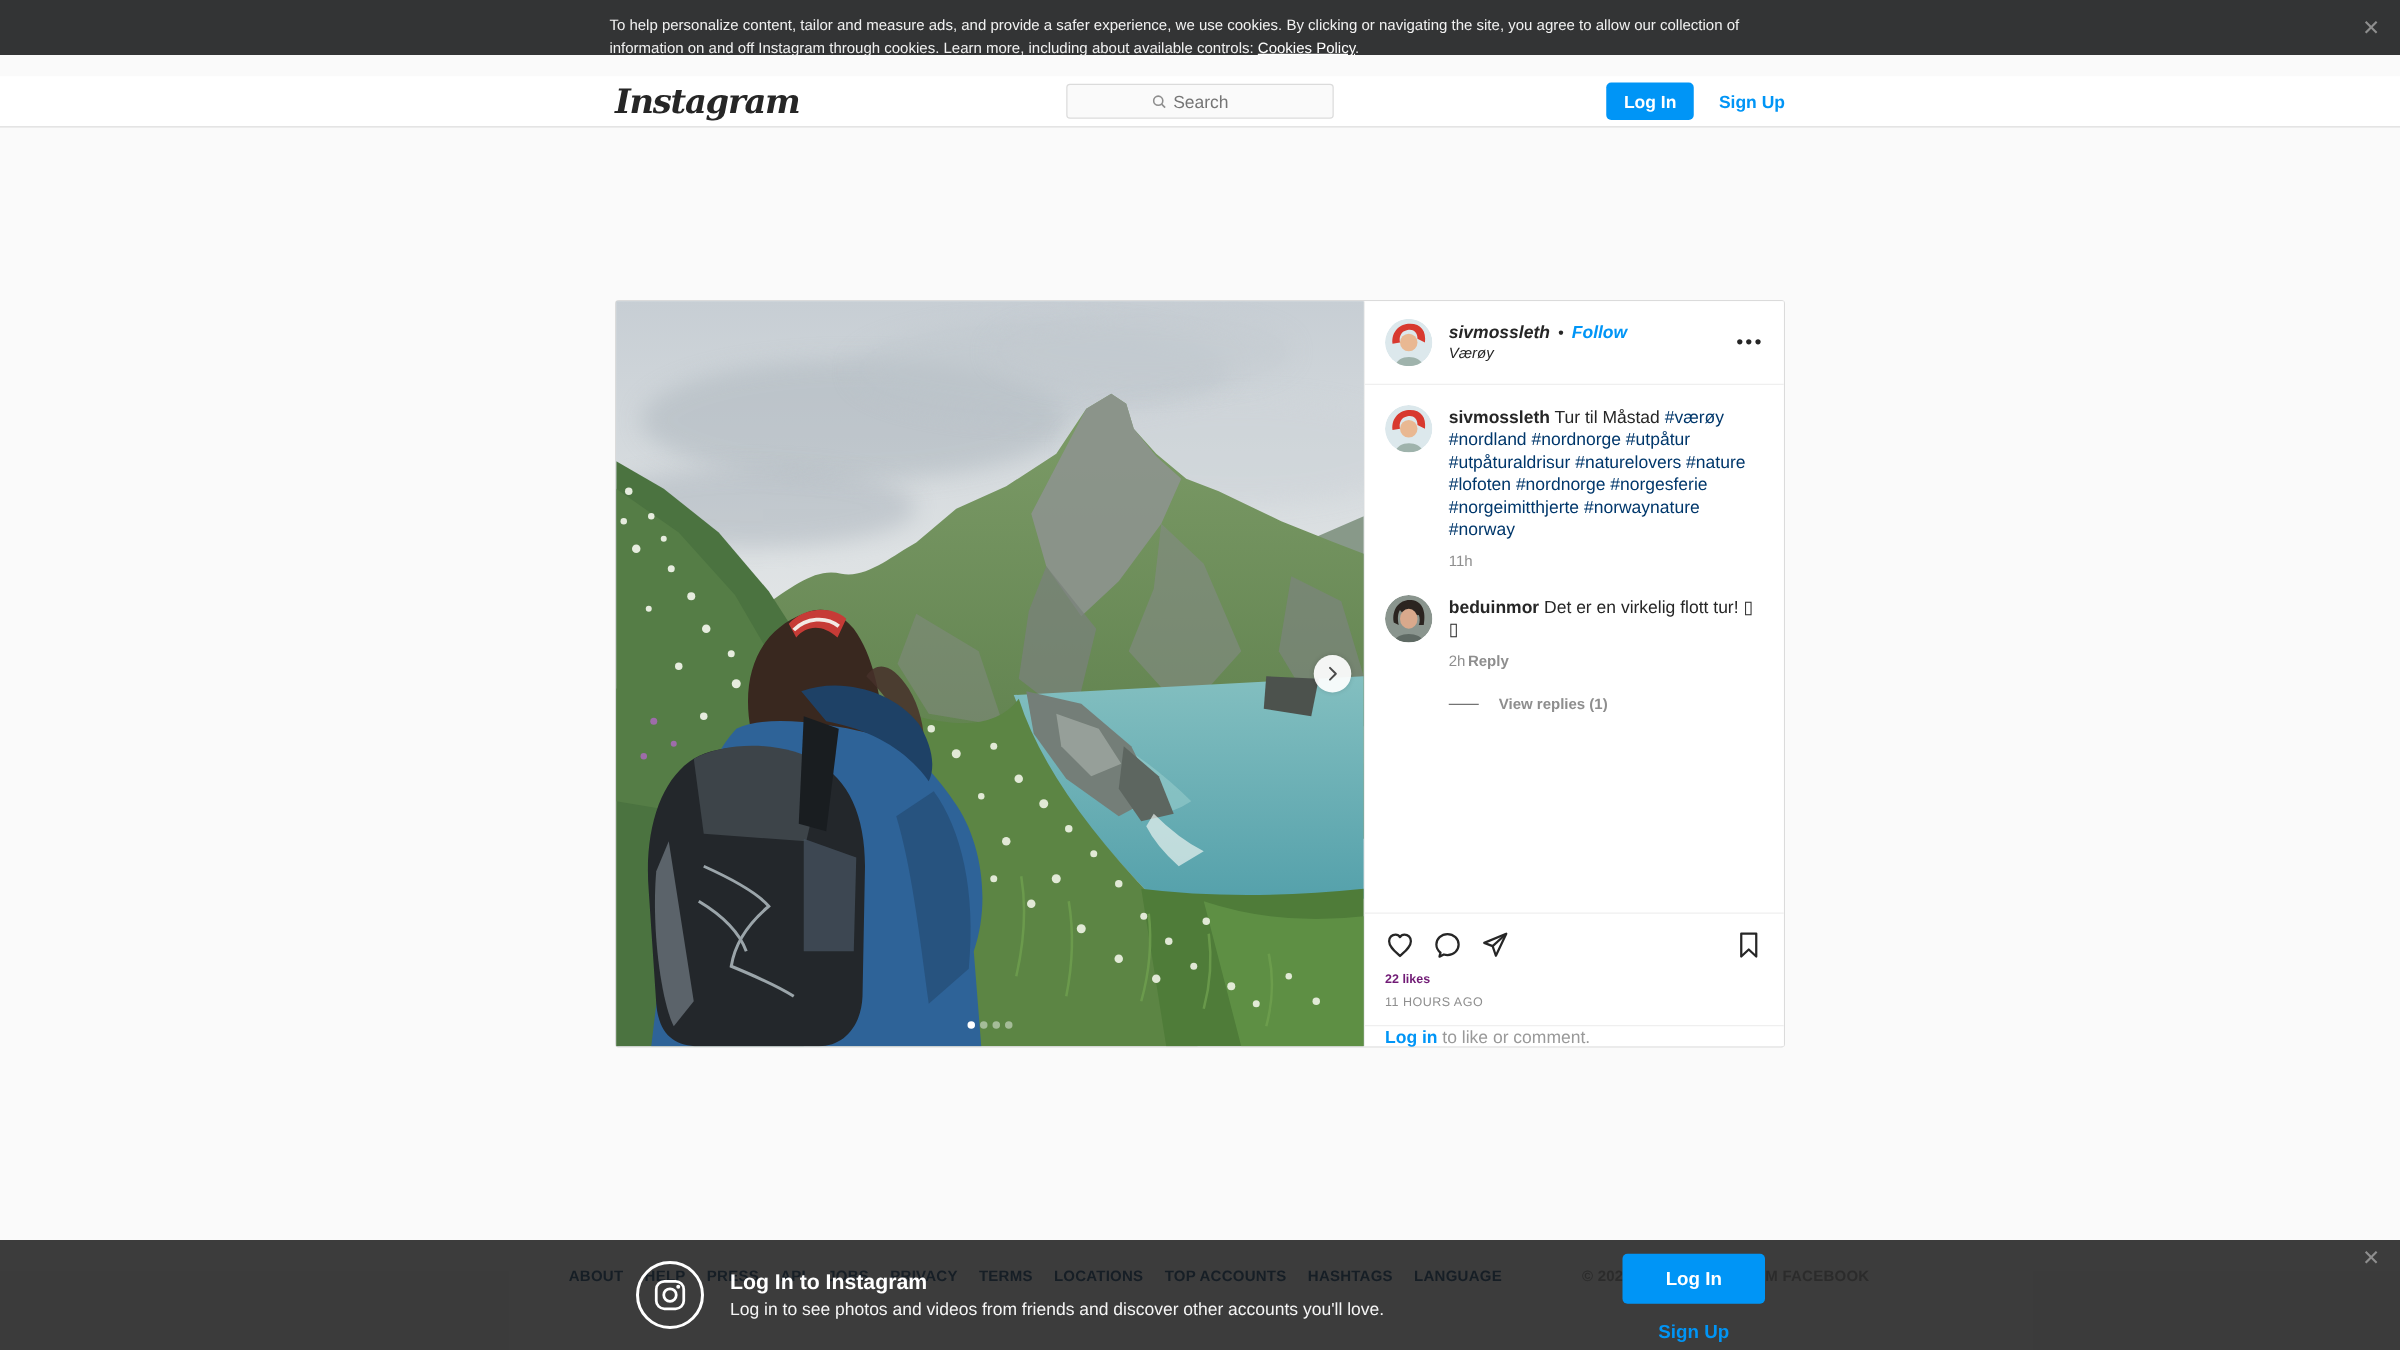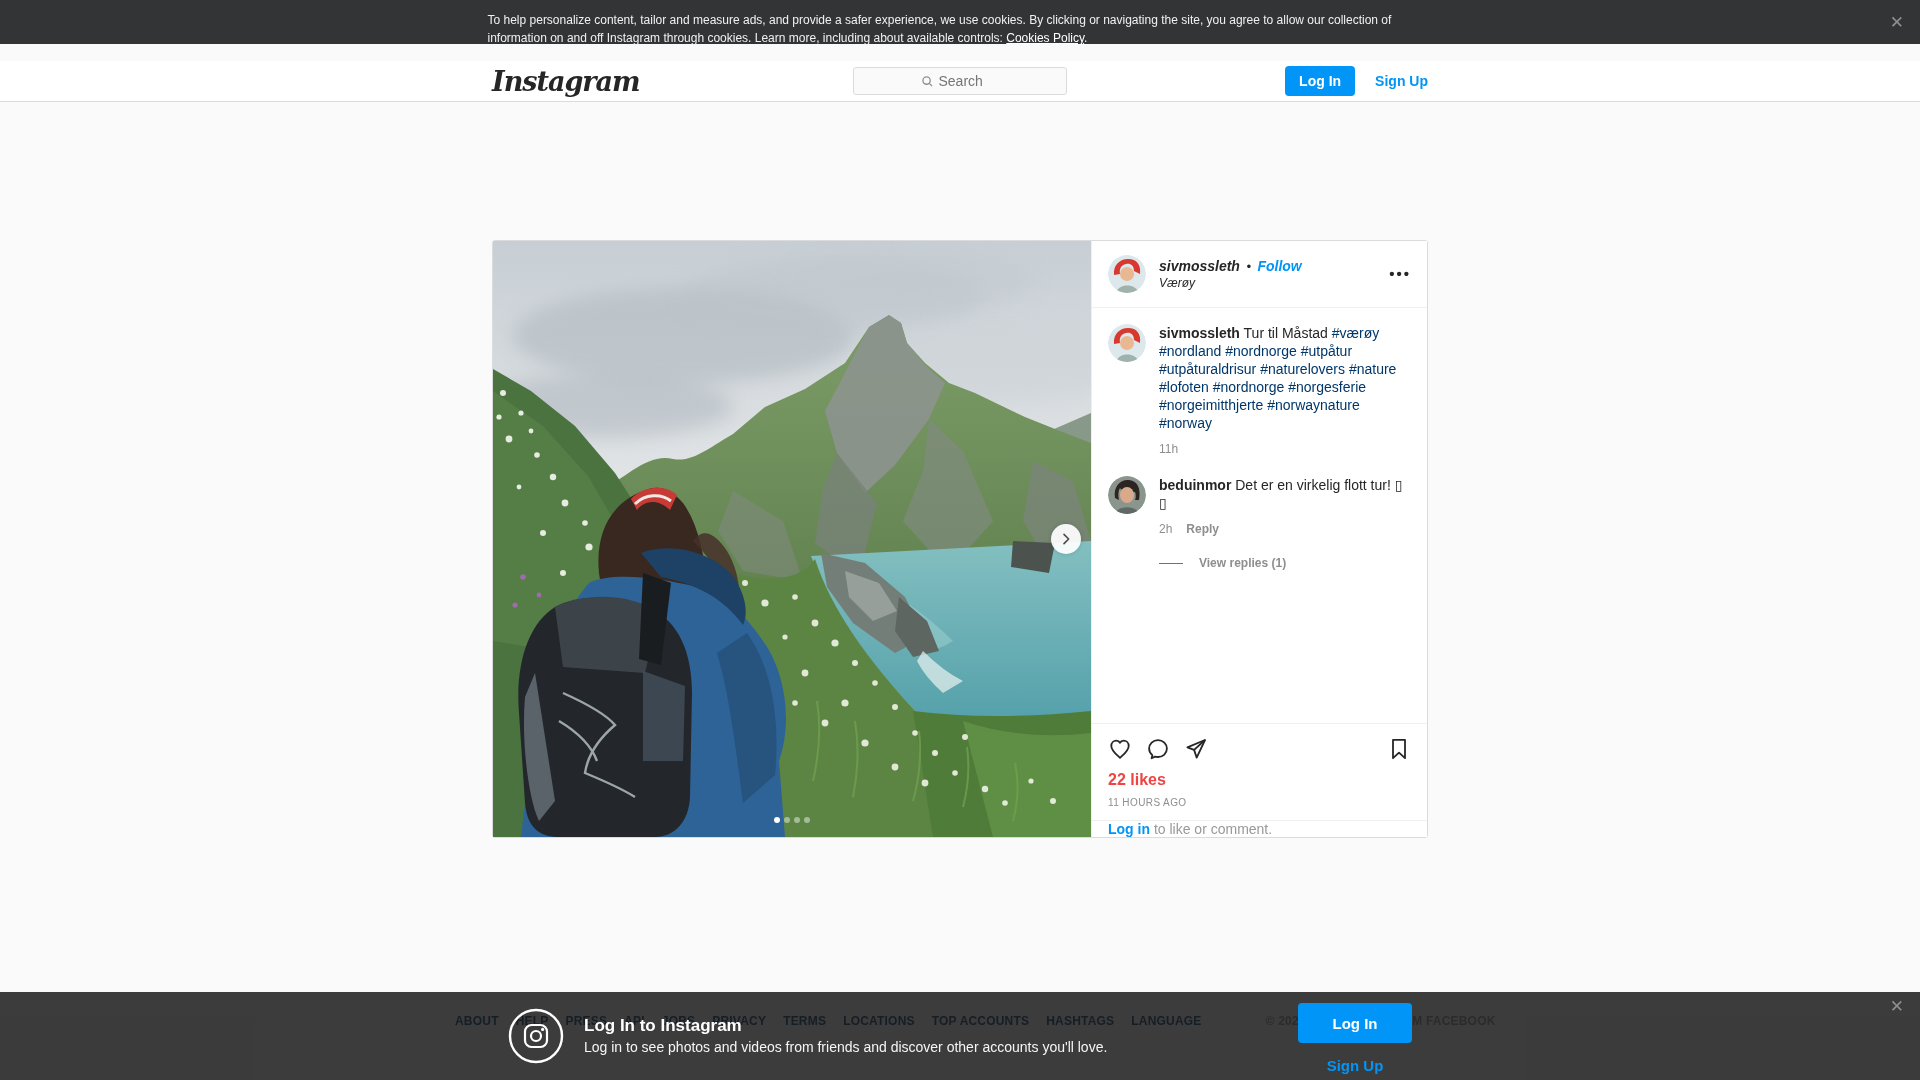--- a/index.html
+++ b/index.html
@@ -61,31 +61,31 @@
   .follow { color:#0095f6; font-weight:bold; font-size:14px; cursor:pointer; }
   .location { font-size:12px; color:#262626; cursor:pointer; }
   .more-btn { margin-left:auto; font-size:15px; font-weight:bold; letter-spacing:2px;
     color:#262626; cursor:pointer; line-height:0.4; }
 
   .comments { flex:1; padding:16px; overflow:hidden; font-size:14px; line-height:18px; }
   .c-row { display:flex; margin-bottom:18px; }
   .c-body { margin-left:13px; min-width:0; }
   .hashtags { color:#00376b; cursor:pointer; }
   .c-time { color:#8e8e8e; font-size:12px; margin-top:8px; }
-  .c-actions { display:flex; gap:14px; margin-top:8px; font-size:12px; color:#8e8e8e; }
+  .c-actions { display:flex; gap:2px; margin-top:8px; font-size:12px; color:#8e8e8e; }
   .c-actions .reply { font-weight:bold; cursor:pointer; }
   .view-replies { display:flex; align-items:center; margin:16px 0 0 51px;
     color:#8e8e8e; font-size:12px; font-weight:bold; cursor:pointer; }
   .vr-line { width:24px; border-top:1px solid #737373; margin-right:16px; }
 
   .actions { border-top:1px solid #efefef; padding:13px 16px 12px; }
   .icon-row { display:flex; align-items:center; margin-bottom:10px; }
   .action-icon { width:24px; height:24px; margin-right:14px; cursor:pointer; }
   .action-icon.save { margin-left:auto; margin-right:0; }
-  .likes { font-weight:bold; font-size:16px; color:#ef4444; cursor:pointer; }
+  .likes { font-weight:bold; font-size:10px; color:#701a75; cursor:pointer; }
   .posted { font-size:10px; letter-spacing:.4px; color:#8e8e8e; margin-top:8px; }
 
   .login-bar { border-top:1px solid #efefef; padding:0 16px; font-size:14px; color:#999; }
   .login-bar .link-blue { font-weight:600; }
 
   
   .page-footer { position:absolute; left:455px; top:1014px; display:flex; align-items:baseline;
     z-index:1; white-space:nowrap; }
   .page-footer .links { display:flex; gap:17px; }
   .page-footer .footer-link { color:#003569; font-size:12px; font-weight:bold;

